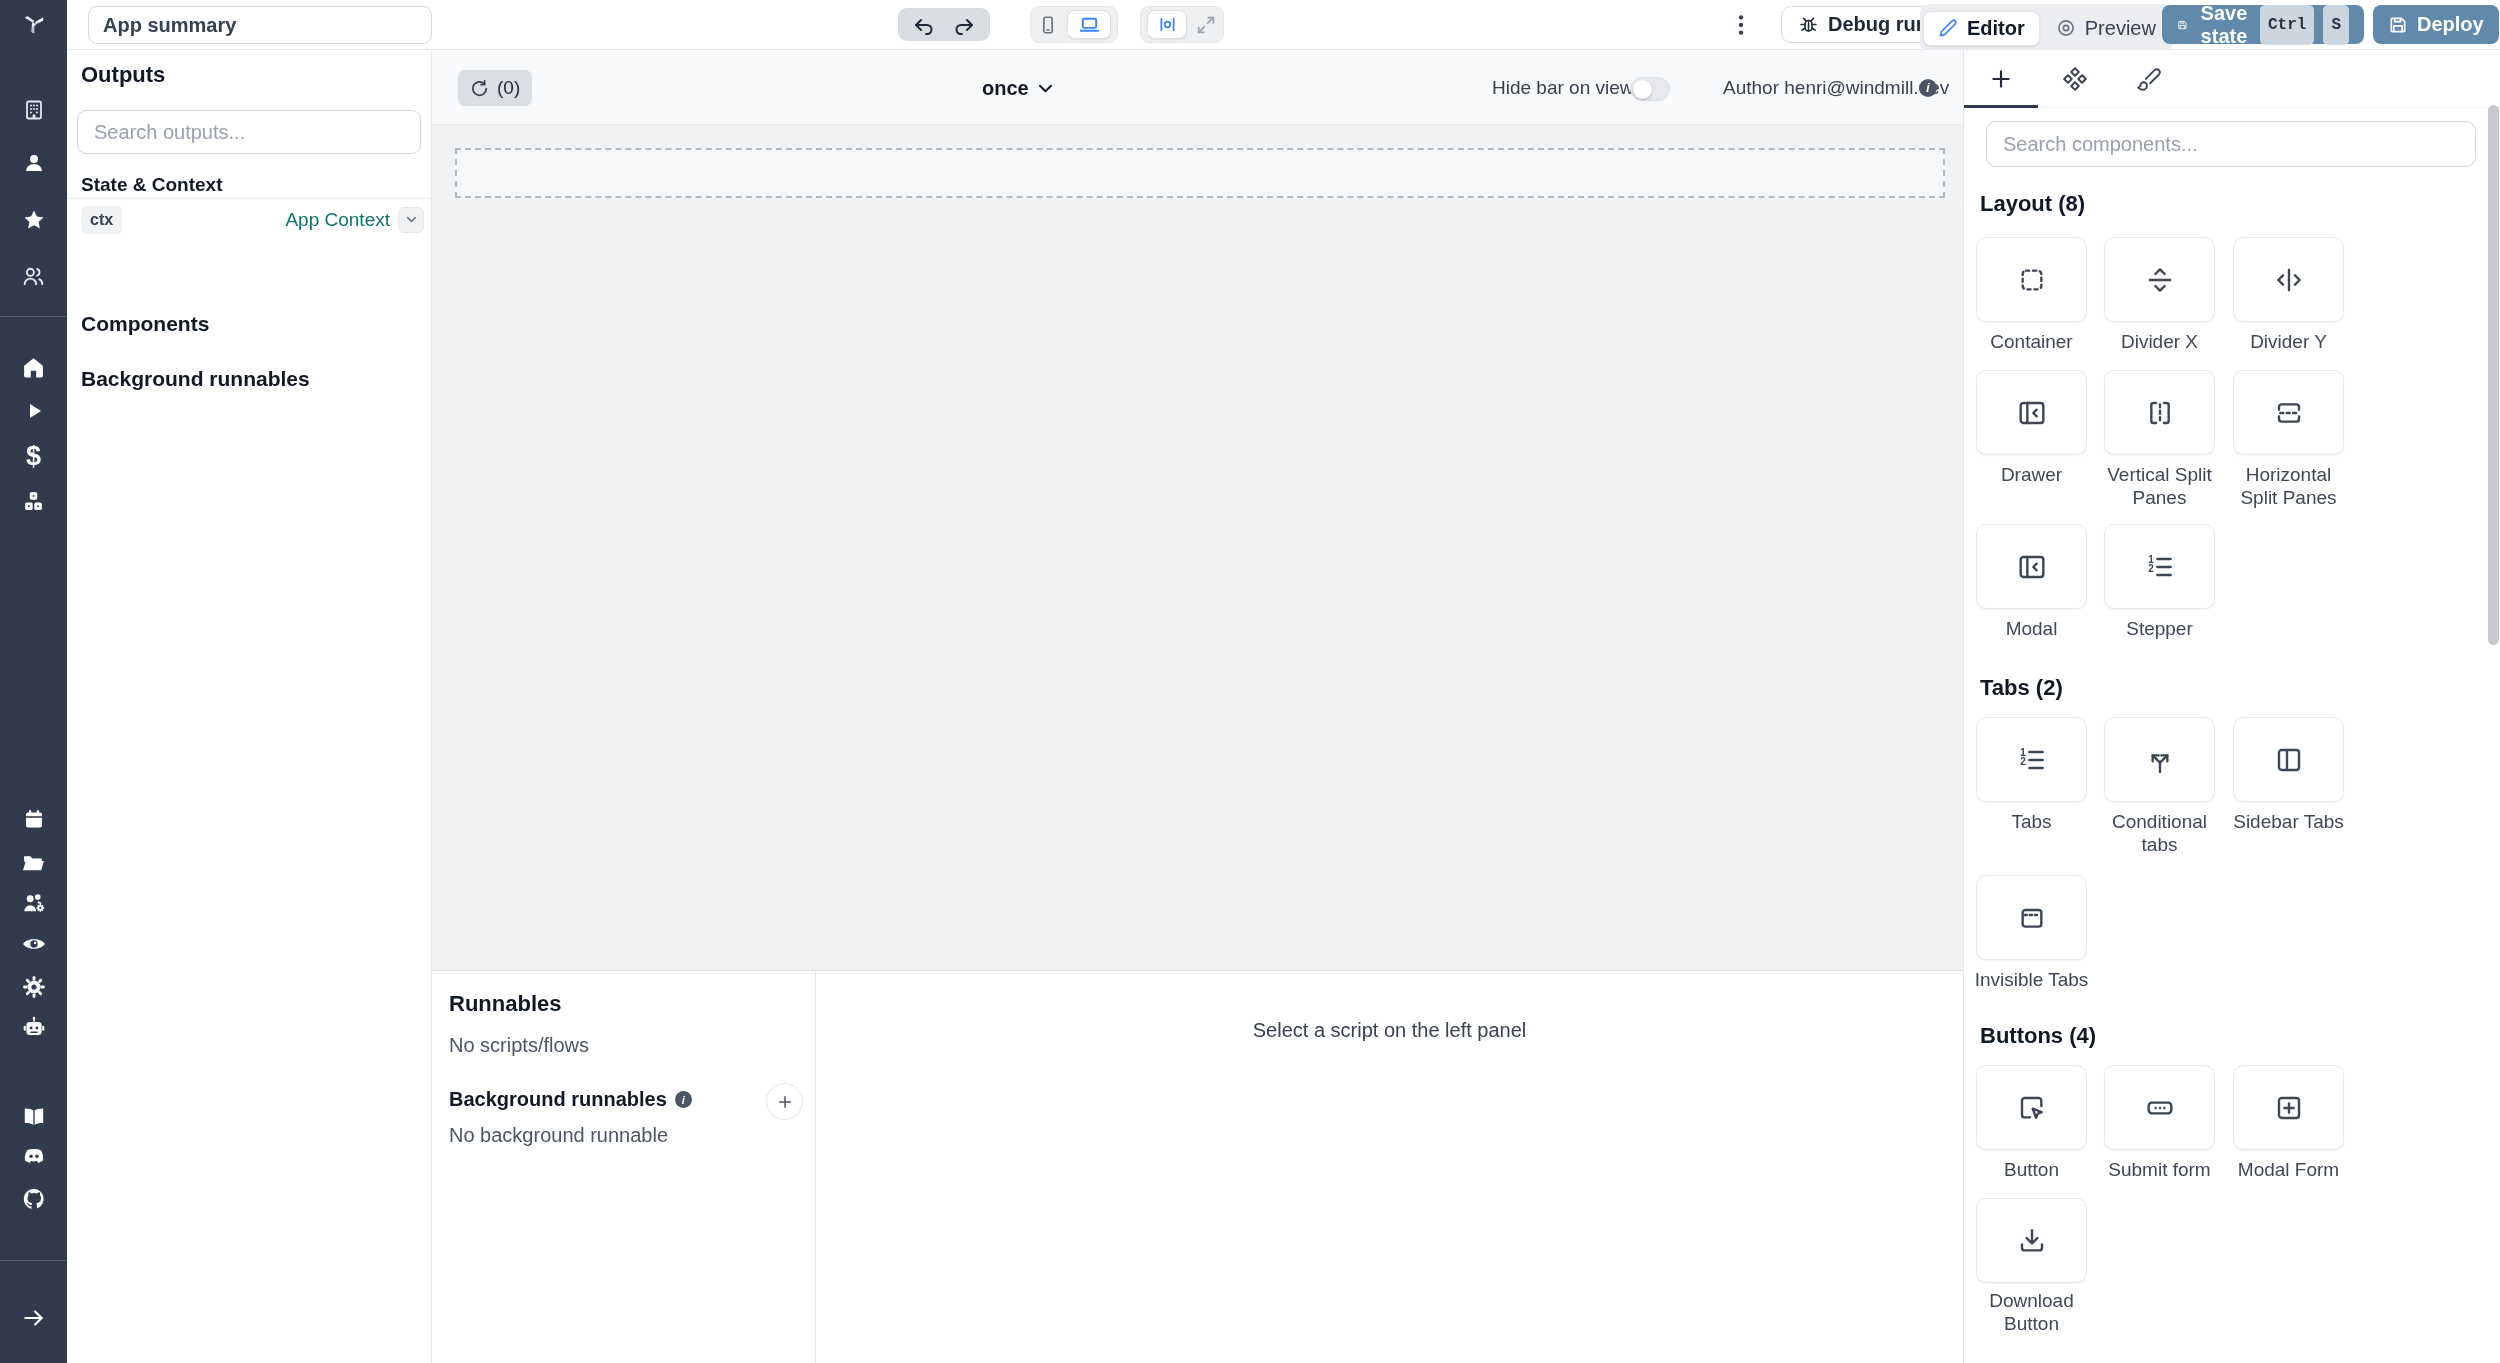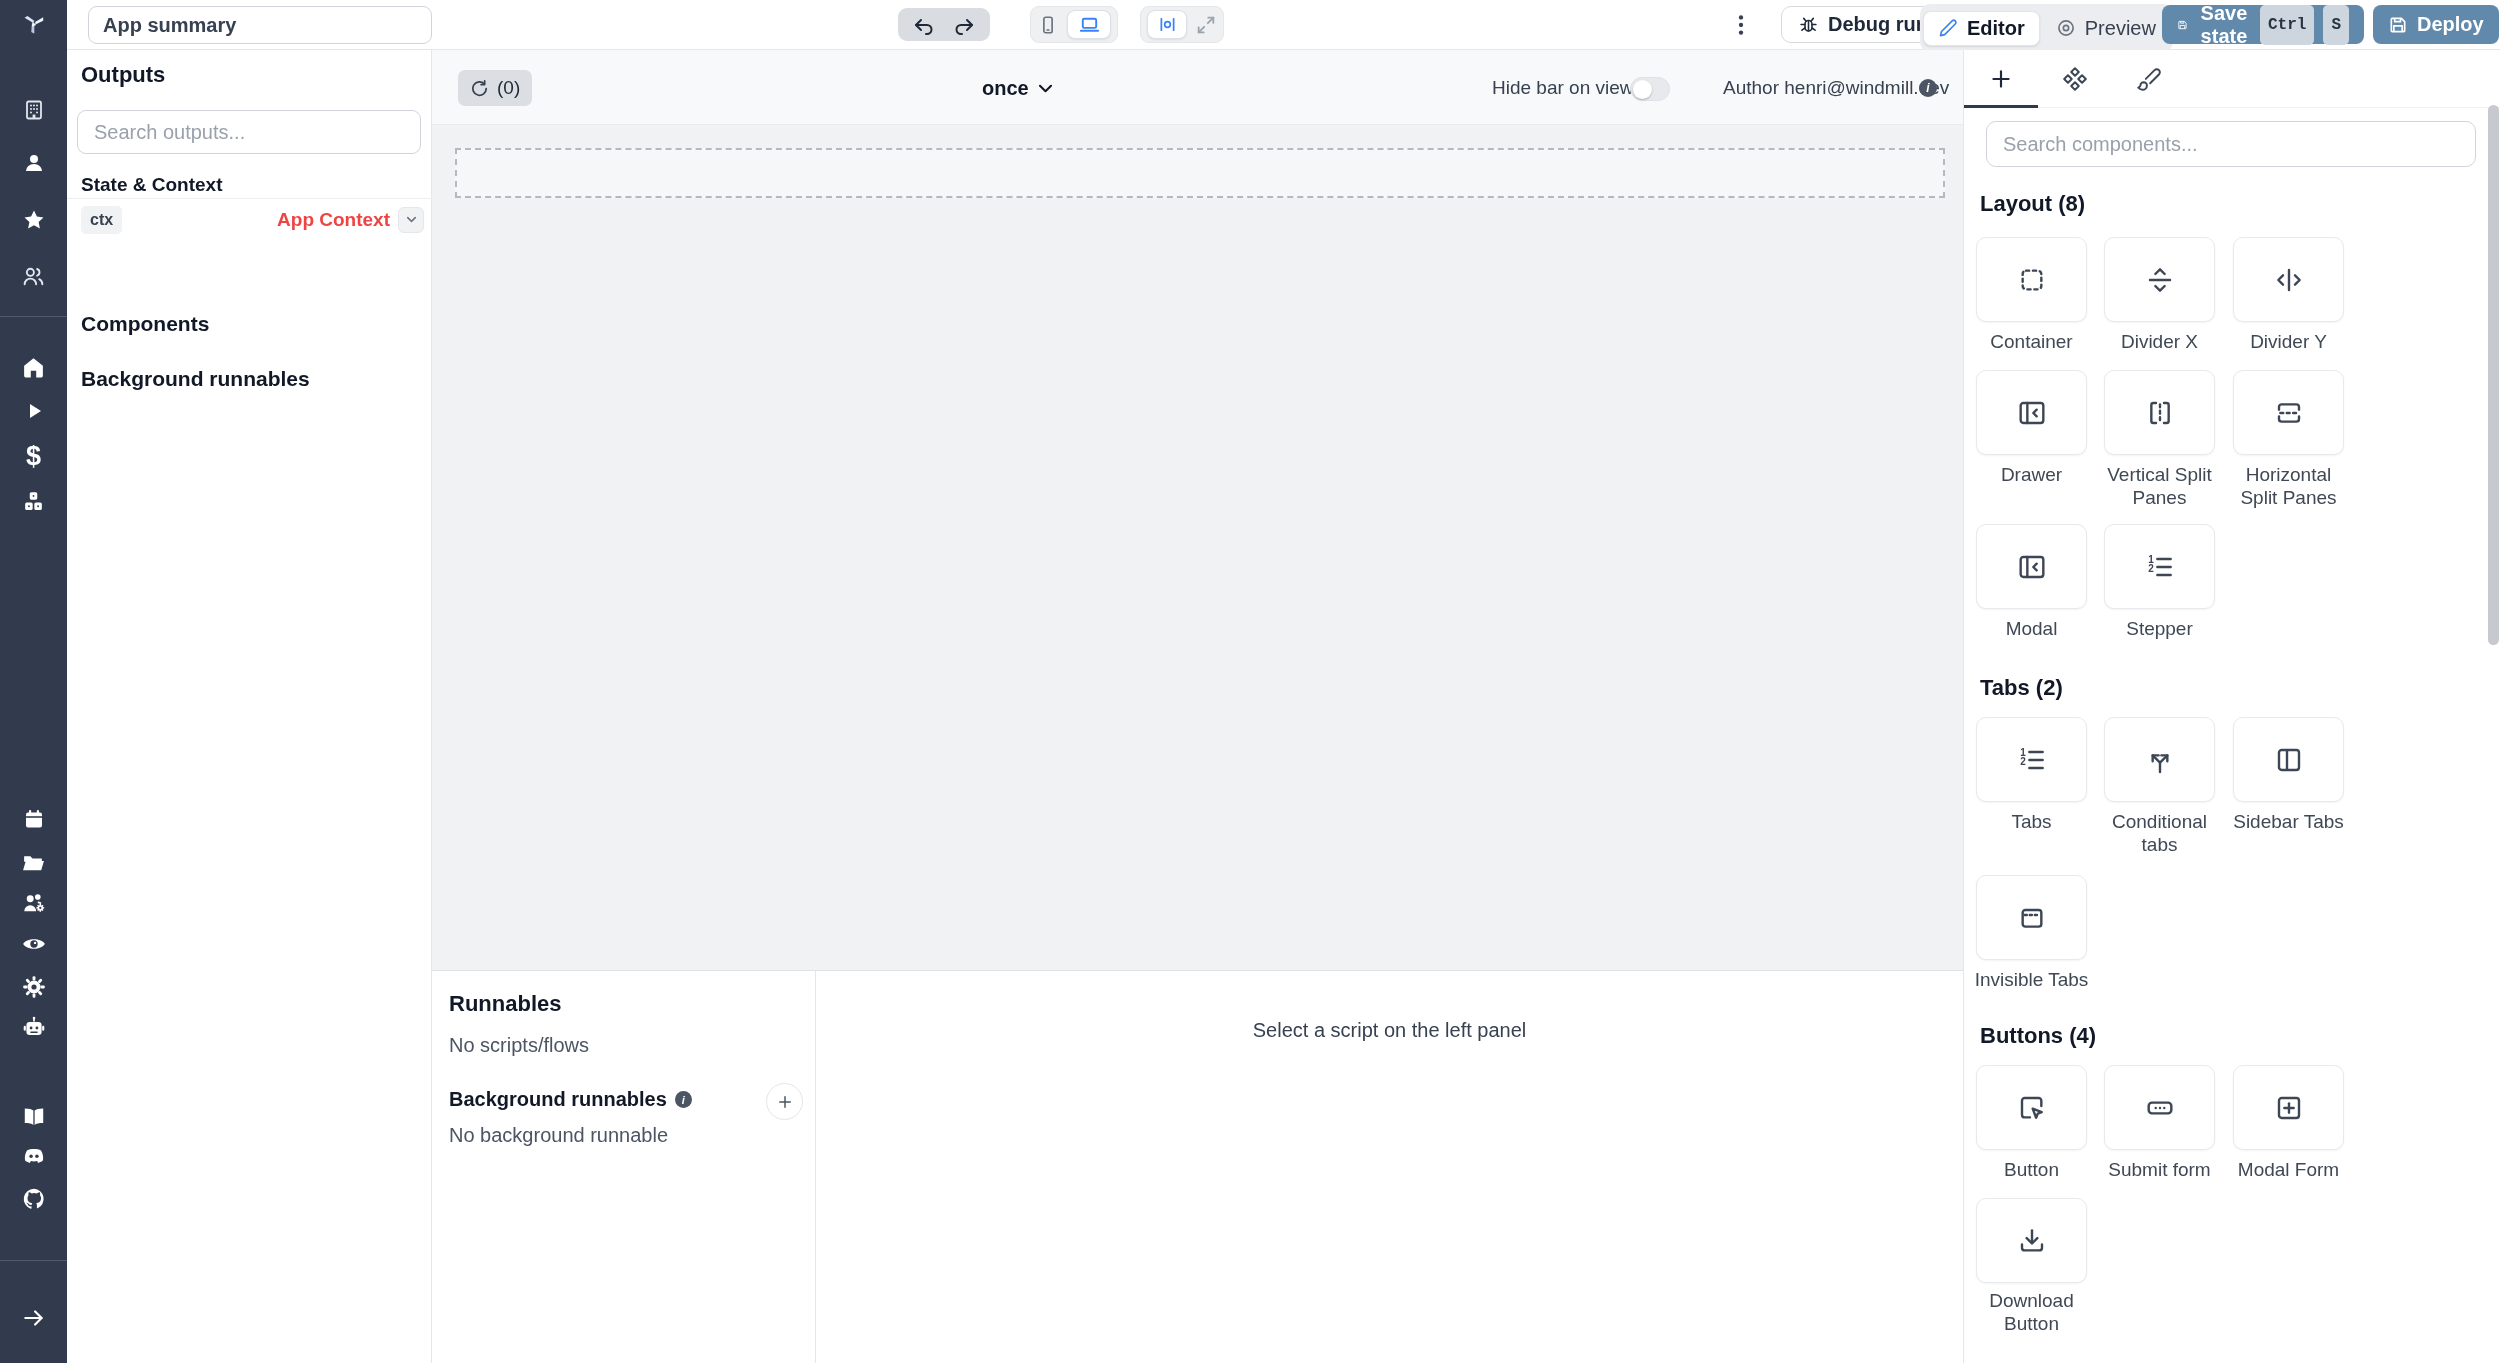--- a/index.html
+++ b/index.html
@@ -45,21 +45,21 @@
   .lpanel{position:absolute;left:67px;top:50px;width:365px;height:1313px;background:#fff;
         border-right:1px solid #e5e7eb;}
   .h1{font-size:22px;font-weight:700;color:#111827;}
   .h2{font-size:19px;font-weight:700;color:#111827;}
   .search-input{border:1px solid #d1d5db;border-radius:9px;background:#fff;outline:none;
         font-size:20px;color:#374151;padding:0 16px;font-family:inherit;}
   .search-input::placeholder{color:#9aa1ab;}
   .srow{position:absolute;left:0;width:365px;height:42px;border-top:1px solid #eceef0;
         display:flex;align-items:center;padding:0 8px 0 14px;}
   .key-chip{background:#f1f2f4;border-radius:5px;padding:5px 9px;font-size:16px;font-weight:600;color:#374151;}
-  .row-type{margin-left:auto;font-size:19px;font-weight:700;color:#ef4444;}
+  .row-type{margin-left:auto;font-size:19px;font-weight:400;color:#0f766e;}
   .chev-btn{margin-left:8px;width:26px;height:26px;background:#f1f2f4;border:1px solid #e5e7eb;
         border-radius:6px;display:flex;align-items:center;justify-content:center;cursor:pointer;}
 
   
   .canvas-head{position:absolute;left:432px;top:50px;width:1531px;height:75px;background:#f8f9fa;
         border-bottom:1px solid #e9ebed;}
   .canvas-body{position:absolute;left:432px;top:125px;width:1531px;height:845px;background:#f1f2f4;}
   .count-chip{position:absolute;left:458px;top:20px;height:36px;background:#dbdee2;border-radius:7px;
         display:flex;align-items:center;gap:8px;padding:0 12px;font-size:19px;color:#1f2937;cursor:pointer;}
   .toggle{position:absolute;left:1198px;top:27px;width:40px;height:24px;border-radius:12px;

